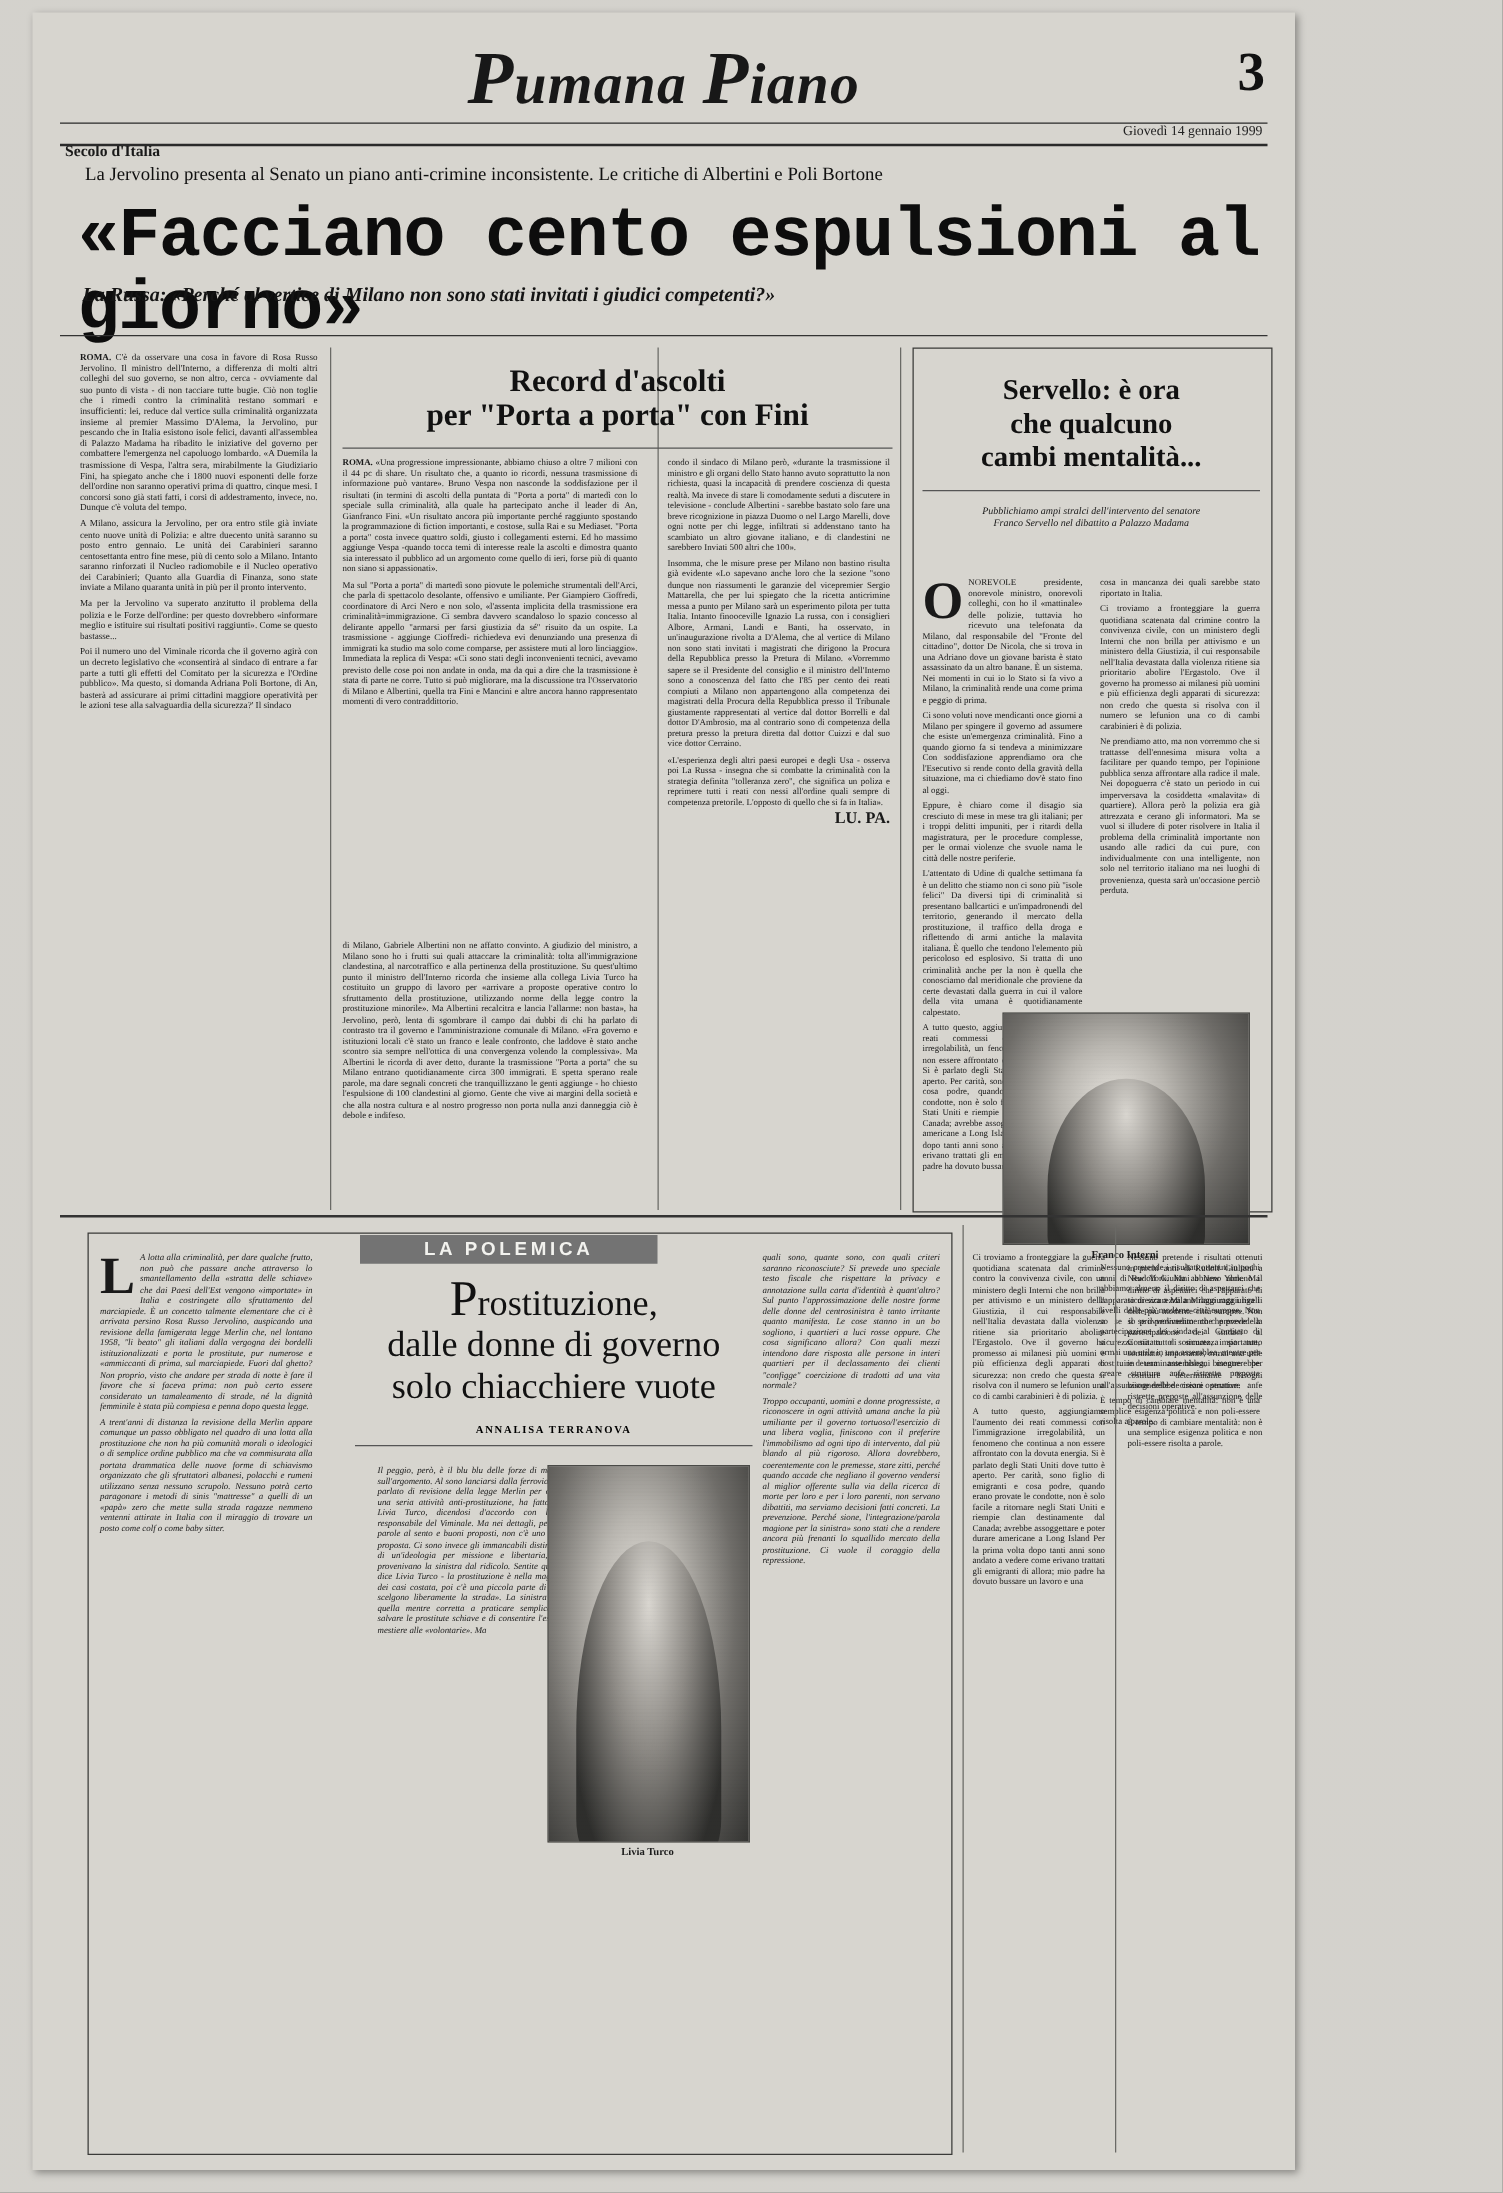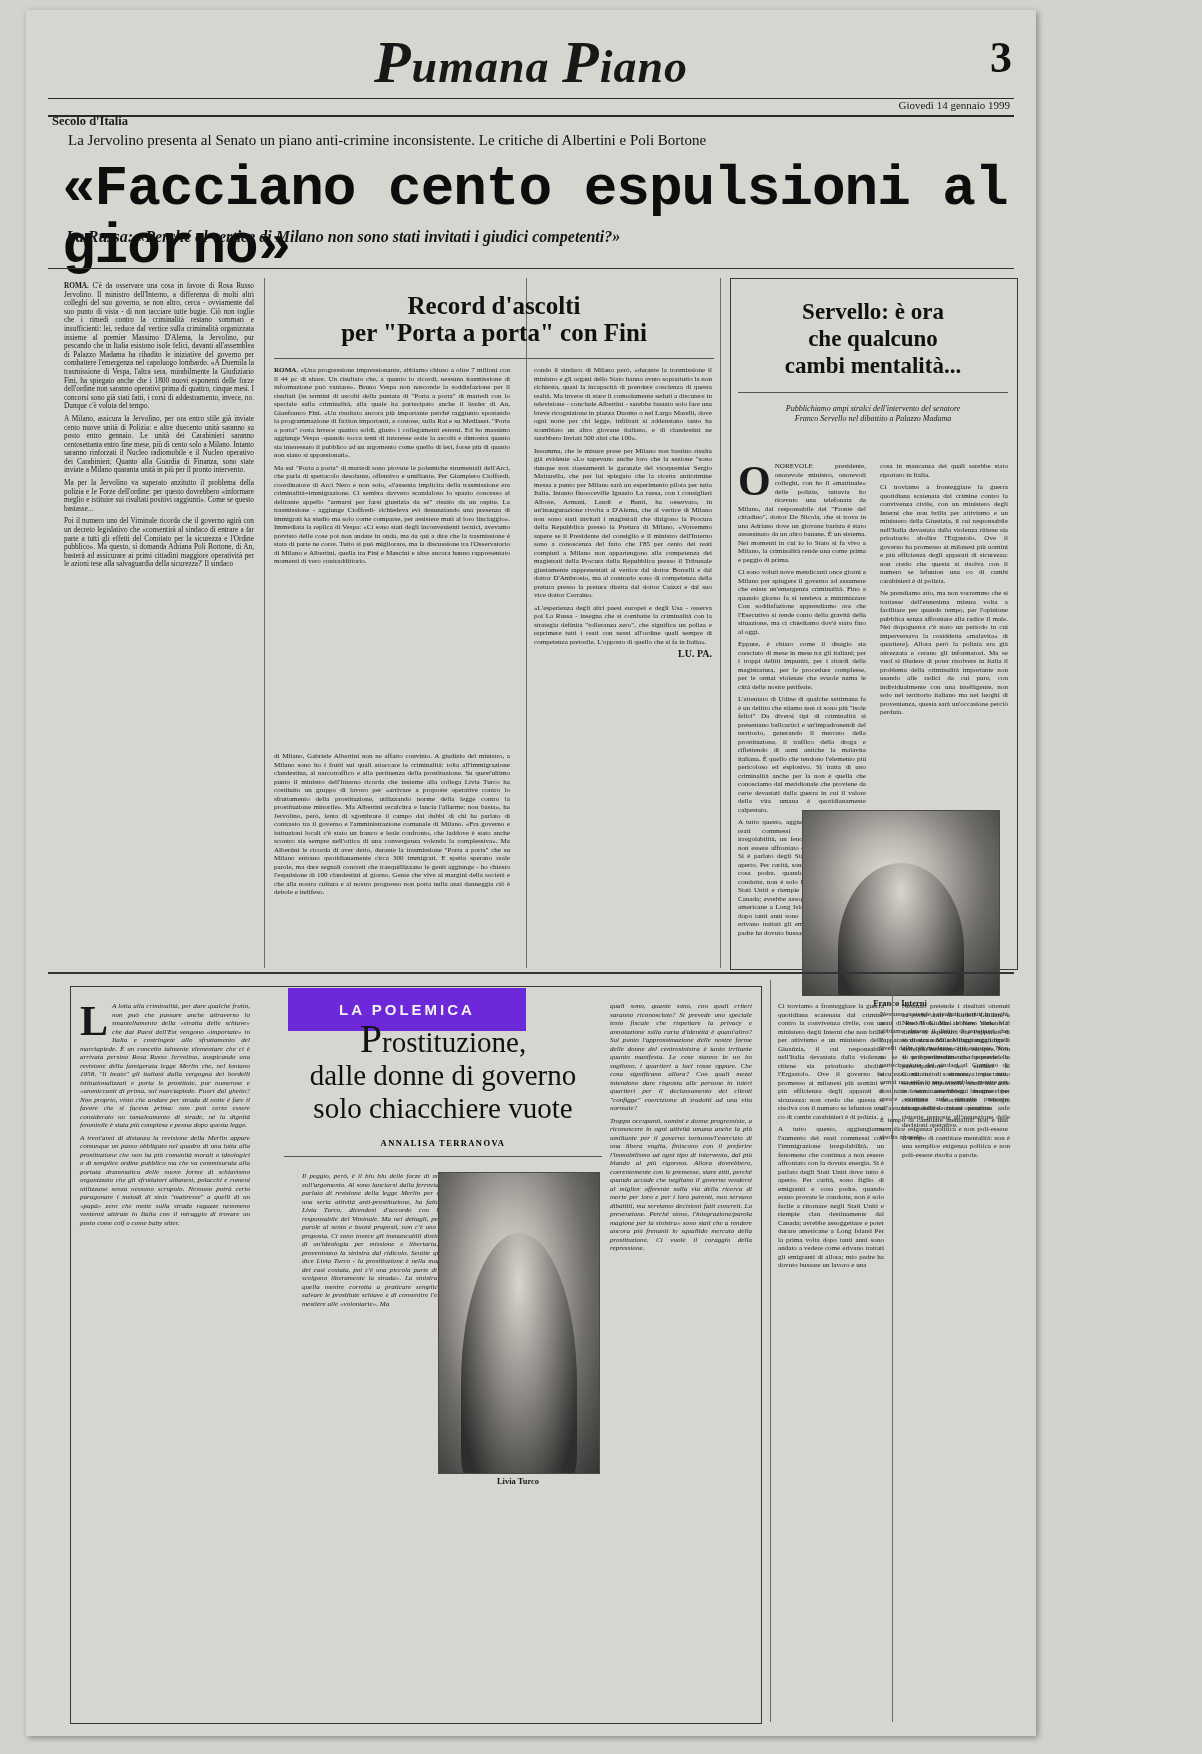--- a/index.html
+++ b/index.html
@@ -73,24 +73,24 @@
   }
   .boxed{position:absolute;border:1px solid #3a3a38;}
   .hr-th{border-top:2px solid #333;}
   .hr-thin{border-top:1px solid #555;}
   .dropcap{
     float:left;font-size:42px;line-height:34px;font-weight:bold;padding:2px 4px 0 0;
     font-family:"Liberation Serif",serif;
   }
   .italicNote{font-style:italic;}
   .byline{font-size:8.5px;font-weight:bold;letter-spacing:1.4px;text-align:center;}
-  .sig{font-size:10px;font-weight:bold;text-align:right;}
+  .sig{font-size:13px;font-weight:bold;text-align:right;}
   .polemica{
-    position:absolute;background:#6d28d9;color:#f2f2ee;text-align:center;
-    font-weight:bold;letter-spacing:3px;font-size:15px;padding:13px 0;
+    position:absolute;background:#737373;color:#f2f2ee;text-align:center;
+    font-weight:bold;letter-spacing:3px;font-size:15px;padding:3px 0;
     font-family:"Liberation Sans",sans-serif;
   }
   .bigTitleSerif{
     font-family:"Liberation Serif",serif;font-size:29px;line-height:33px;color:#111;
     text-align:center;
   }
   .bigTitleSerif .cap{font-size:40px;}
   .photo{
     position:absolute;background:#9a9894;overflow:hidden;
     border:1px solid #4a4a47;

